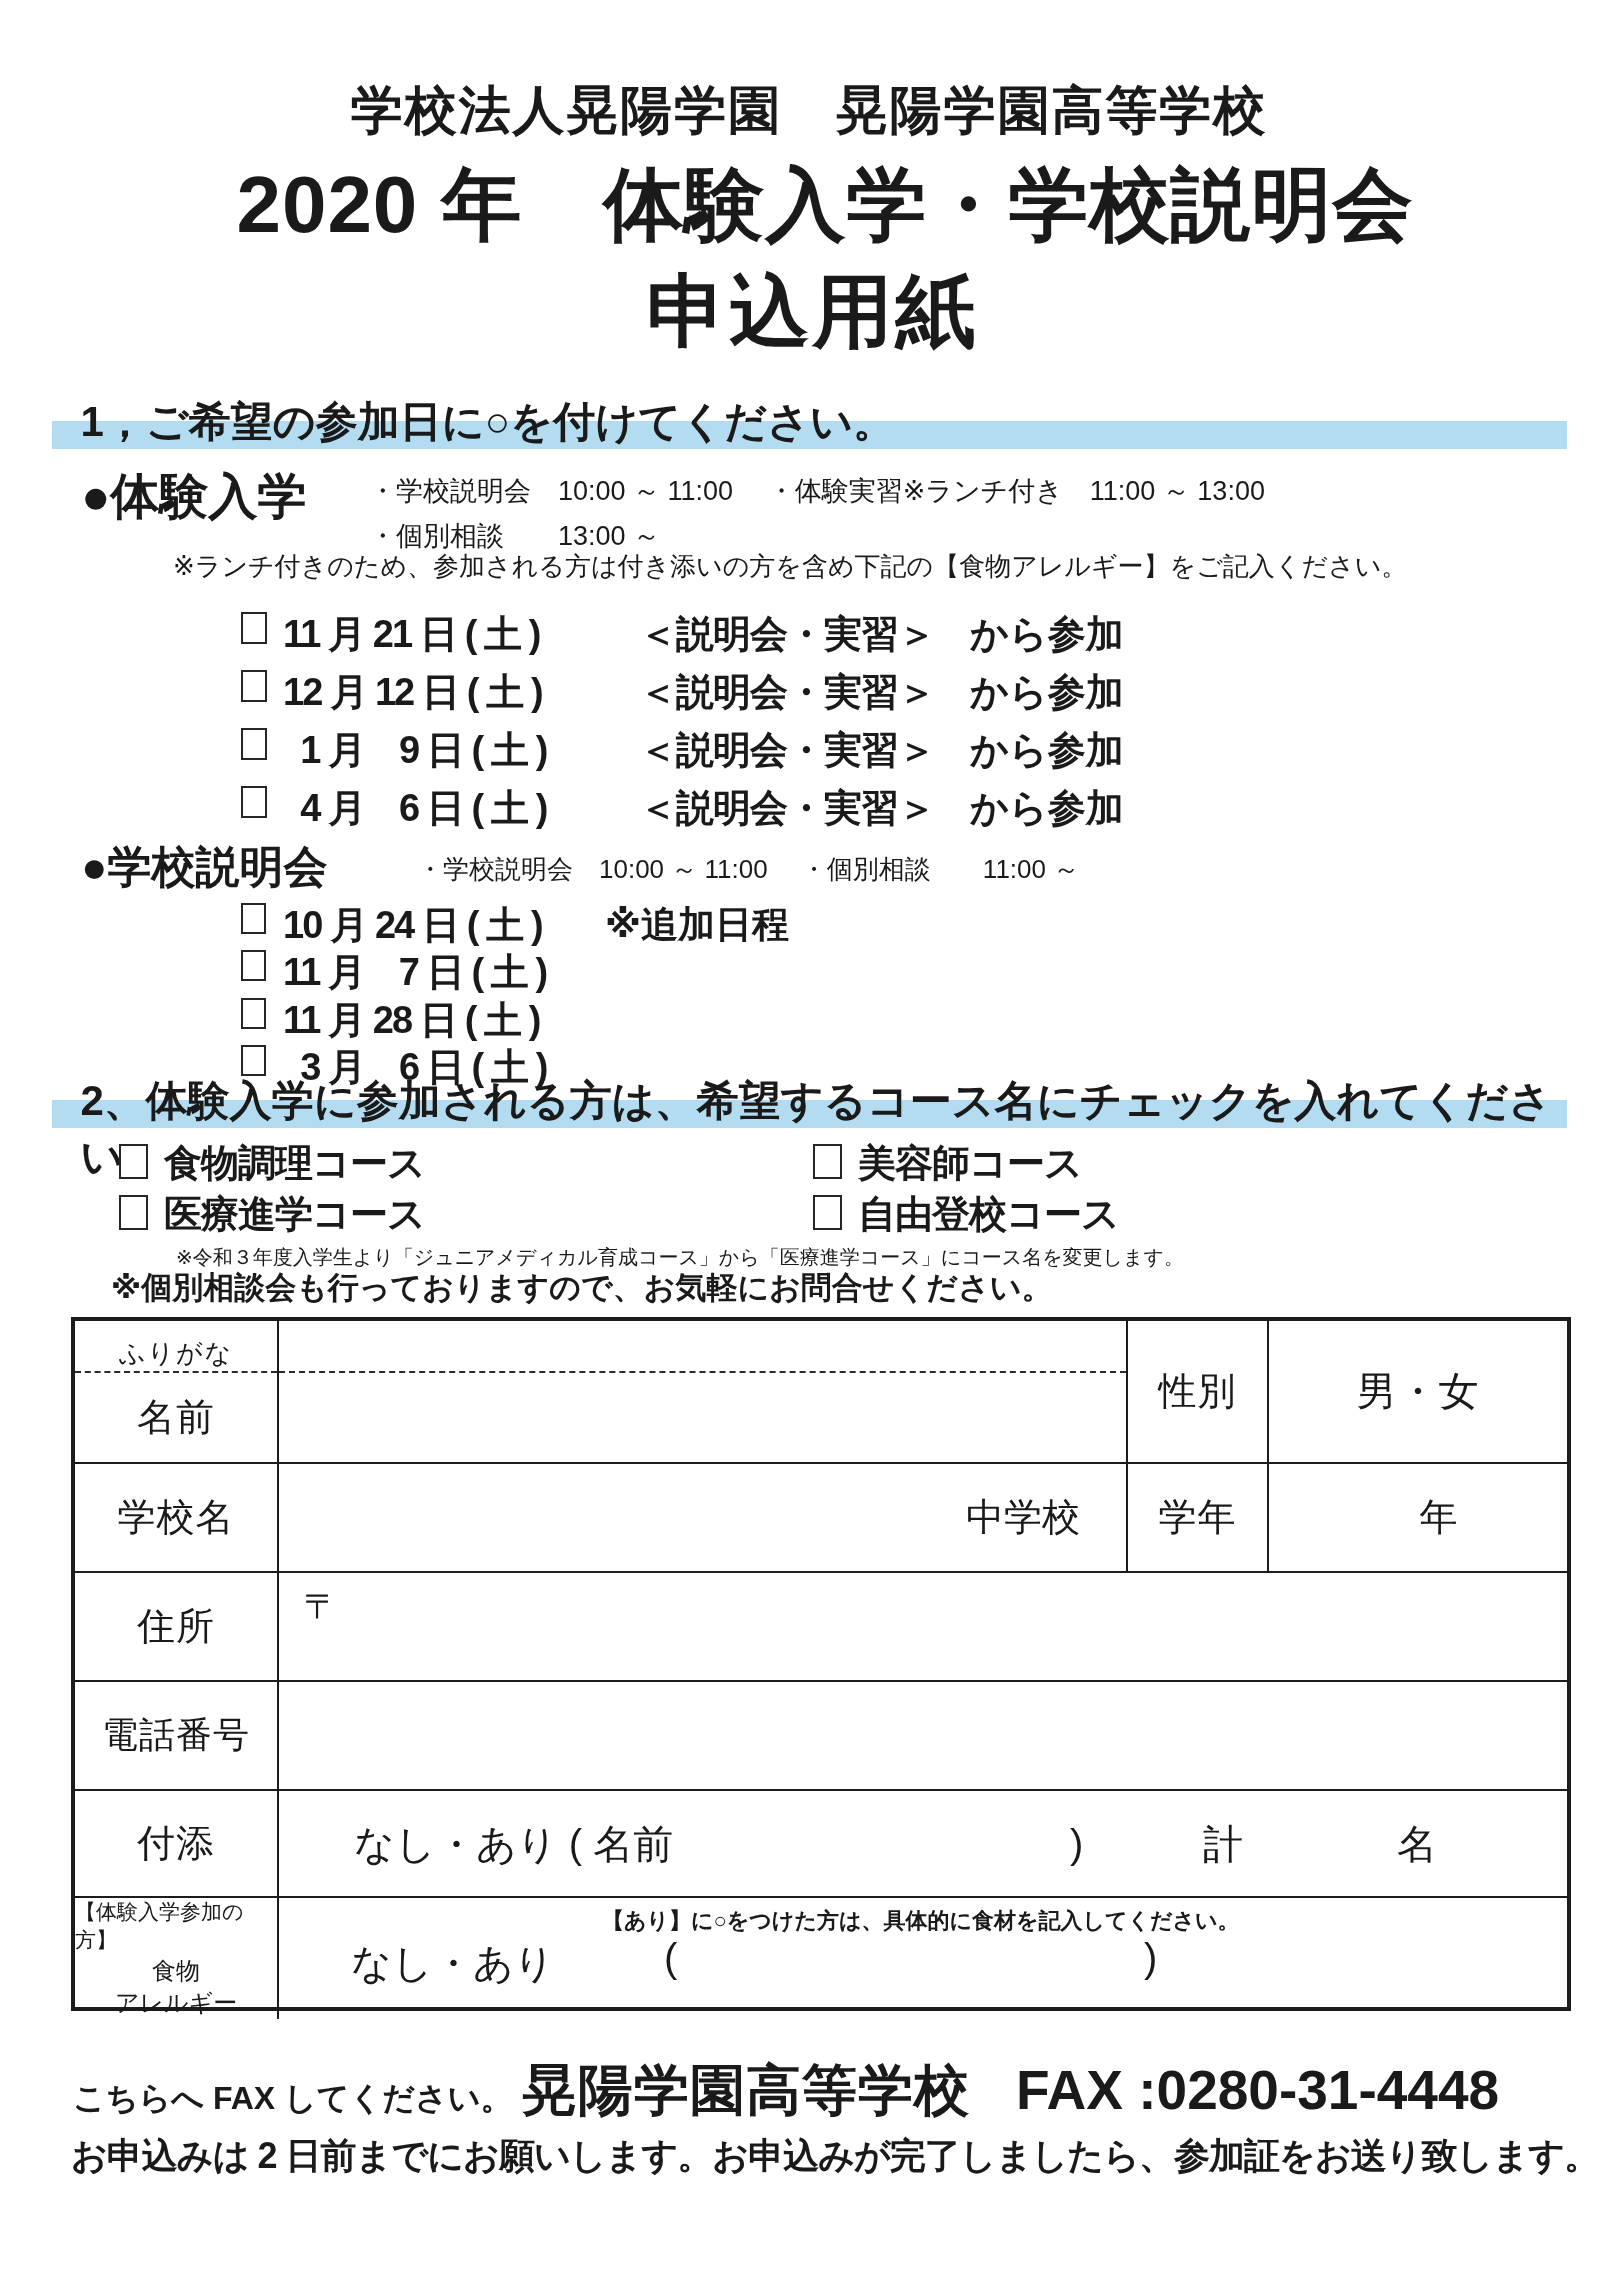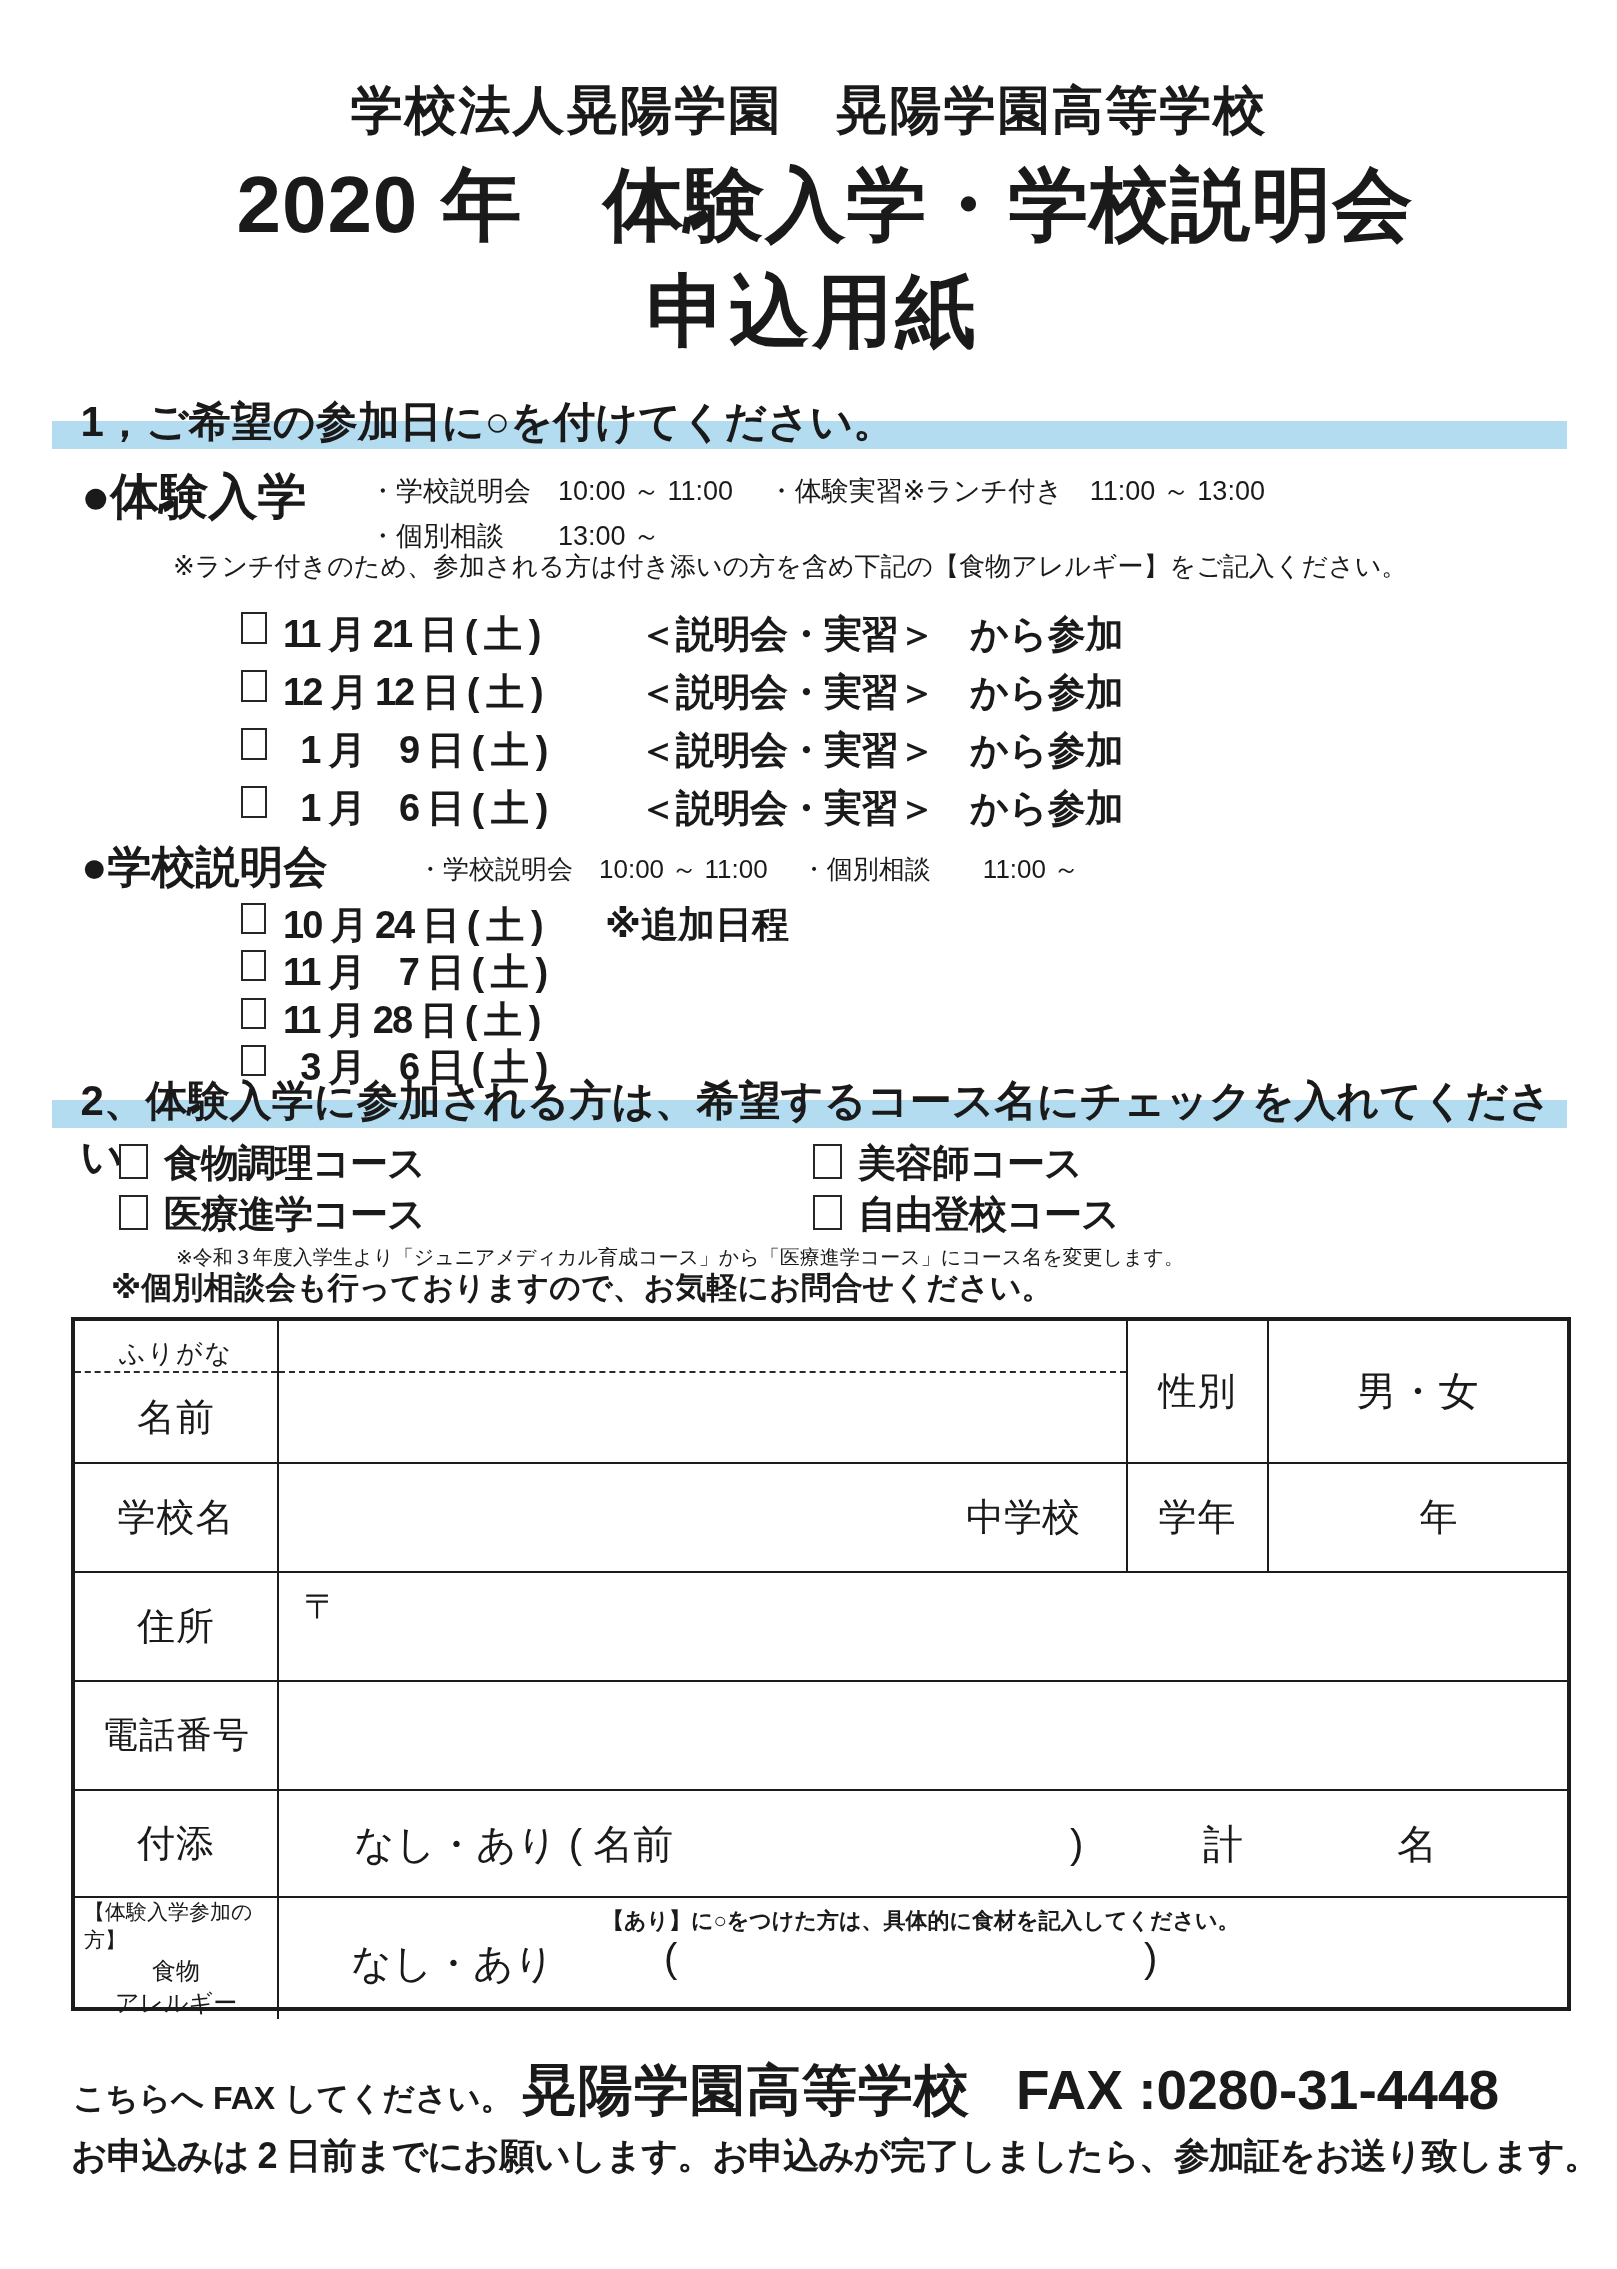--- a/index.html
+++ b/index.html
@@ -67,21 +67,21 @@
   .center{display:flex;align-items:center;justify-content:center;}
   .lbl{font-size:38px;font-weight:500;letter-spacing:1px;}
   .split-top{box-sizing:border-box;height:52px;border-bottom:2.9px dashed #2a2a2a;display:flex;align-items:flex-end;justify-content:center;}
   .split-bottom{display:flex;align-items:center;justify-content:center;height:88px;}
   .furigana{font-size:26px;font-weight:500;letter-spacing:1.9px;}
   .school-cell{display:flex;align-items:center;justify-content:flex-end;padding-right:46px;font-size:38px;font-weight:500;}
   .grade-suffix{transform:translateX(21px);}
   .addr-cell{padding:11.4px 0 0 25px;font-size:34px;font-weight:500;}
   .comp-item{position:absolute;top:50%;transform:translateY(-50%);font-size:40px;font-weight:500;}
   .al-label{display:flex;flex-direction:column;align-items:center;justify-content:center;line-height:1.35;font-weight:500;}
-  .al-l1{font-size:21px;margin-left:9px;} .al-l2{font-size:24px;}
+  .al-l1{font-size:21px;} .al-l2{font-size:24px;}
   .al-note{position:absolute;left:323px;top:7.6px;font-size:22px;font-weight:600;}
   .al-item{position:absolute;top:38px;font-size:40px;font-weight:500;}
 
   
   .fax-line{left:73px;top:2054px;display:flex;align-items:baseline;}
   .fax-instruction{font-size:32px;font-weight:600;}
   .fax-school{font-size:55px;font-weight:800;margin-left:9.5px;letter-spacing:1px;}
   .fax-number{font-size:55px;font-weight:800;margin-left:46px;letter-spacing:0px;}
   .deadline-note{left:71px;top:2132px;font-size:36px;font-weight:600;letter-spacing:-1px;}
 </style>
@@ -117,21 +117,21 @@
     <span class="dsuf">から参加</span>
   </div>
   <div class="abs drow" style="top:725px;">
     <span class="cb"></span>
     <span class="ddate">  1 月    9 日 ( 土 )</span>
     <span class="dmid">＜説明会・実習＞</span>
     <span class="dsuf">から参加</span>
   </div>
   <div class="abs drow" style="top:783px;">
     <span class="cb"></span>
-    <span class="ddate">  1 月    6 日 ( 土 )</span>
+    <span class="ddate">  4 月    6 日 ( 土 )</span>
     <span class="dmid">＜説明会・実習＞</span>
     <span class="dsuf">から参加</span>
   </div>
 
   <div class="abs setsu-title">●学校説明会</div>
   <div class="abs setsu-sched pre">・学校説明会　10:00 ～ 11:00　 ・個別相談　　11:00 ～</div>
 
   <div class="abs drow" style="top:900px;">
     <span class="cb" style="width:25px;height:31px;"></span>
     <span class="ddate">10 月 24 日 ( 土 )</span>

